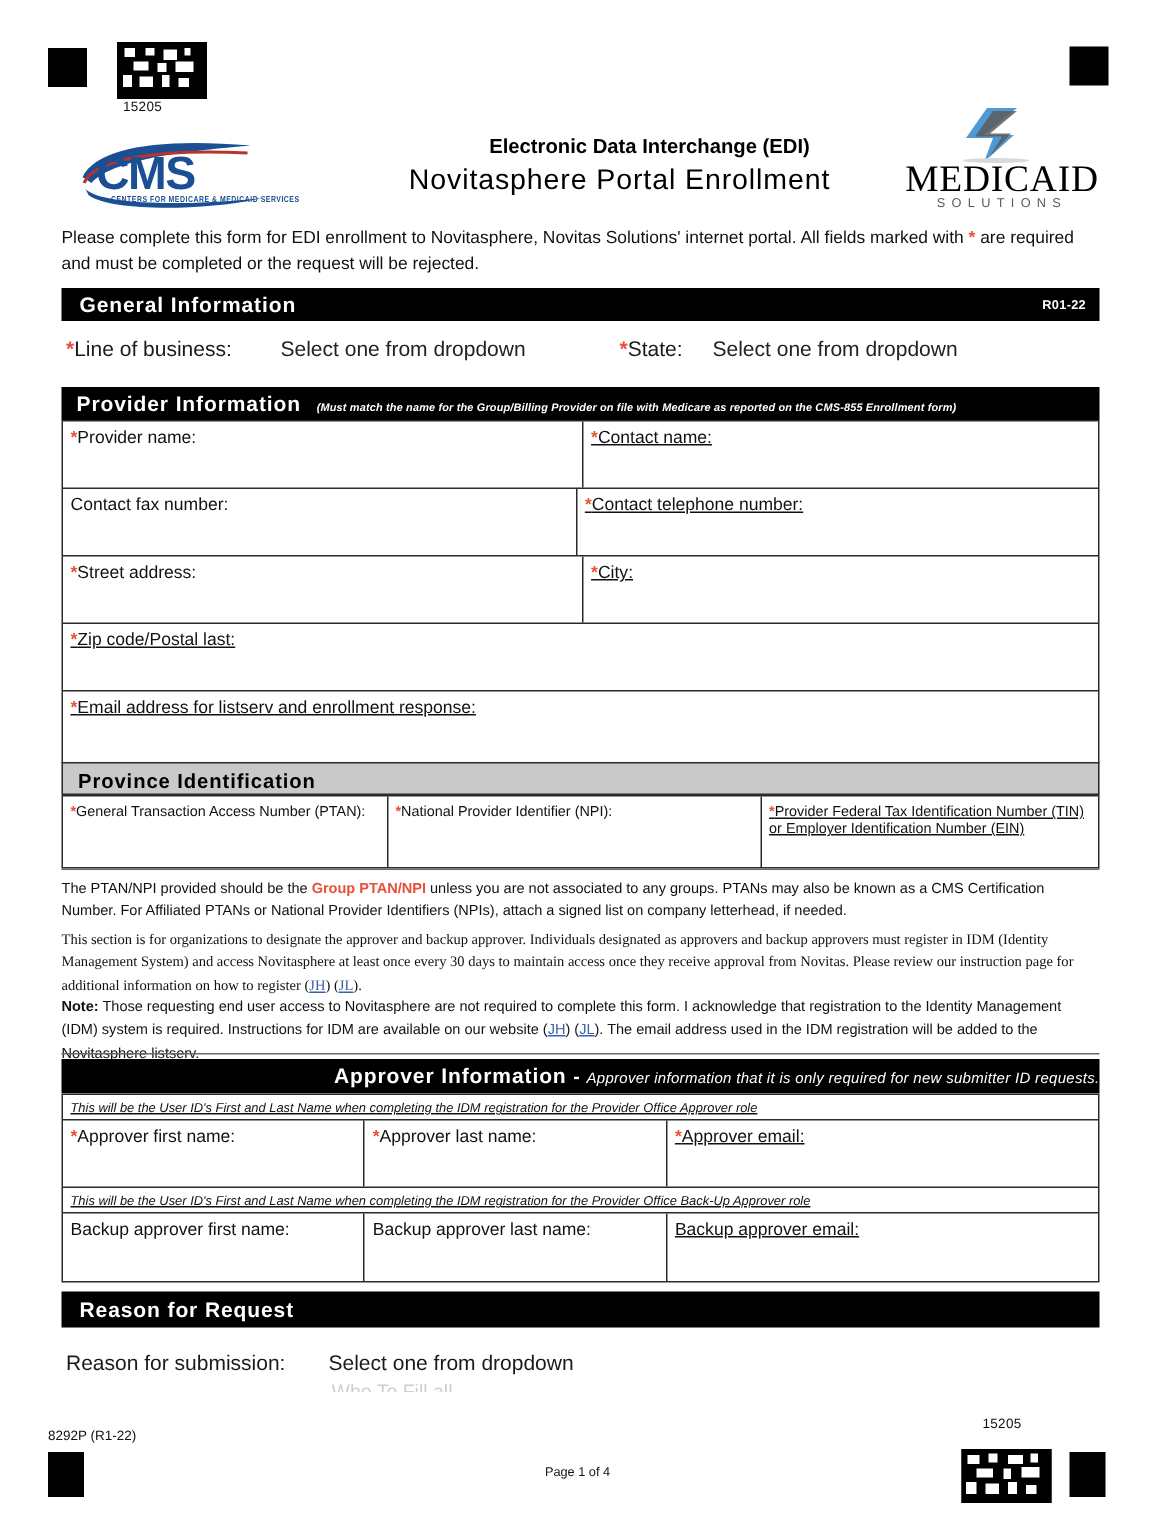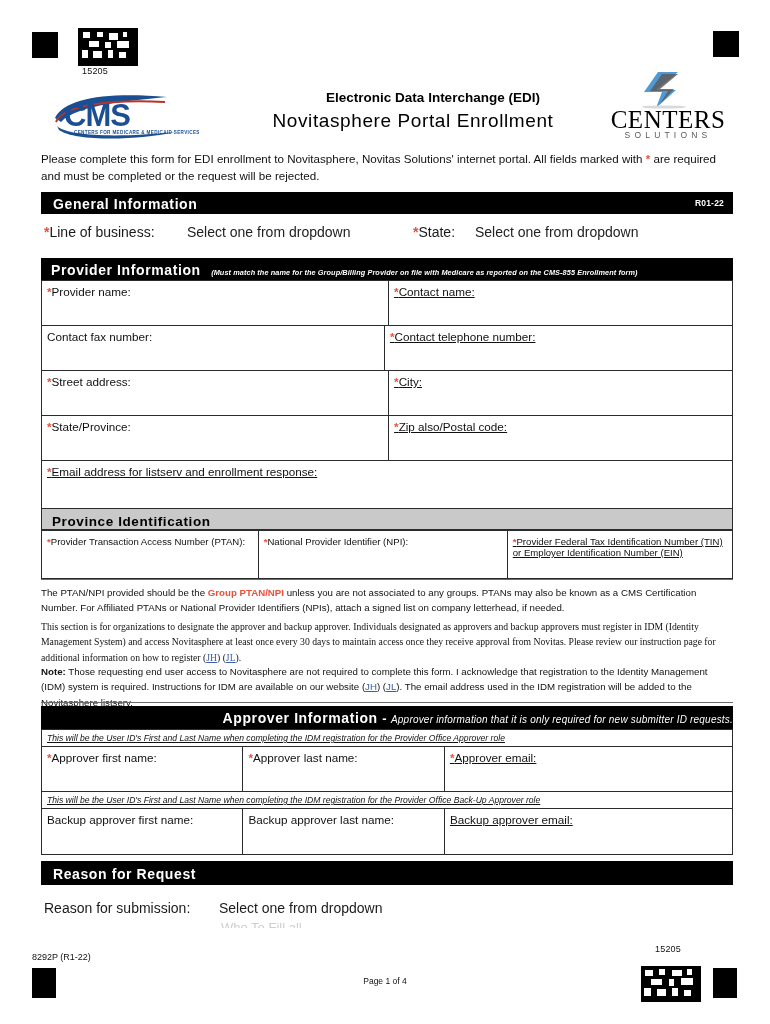--- a/index.html
+++ b/index.html
@@ -360,21 +360,21 @@
     <div class="cms-text">CMS</div>
     <div class="cms-sub">CENTERS FOR MEDICARE &amp; MEDICAID SERVICES</div>
   </div>
 
   <div class="novitas-logo">
     <svg width="140" height="40" viewBox="0 0 140 40">
       <path d="M60 2 L80 2 L58 20 L78 20 L58 38 L64 22 L46 22 Z" fill="#4f9ad4"></path>
       <path d="M64 4 L80 4 L62 19 L76 19 L62 34 L70 21 L52 21 Z" fill="#5c5c5c" opacity="0.85"></path>
       <ellipse cx="66" cy="37" rx="22" ry="1.6" fill="#d9d9d9"></ellipse>
     </svg>
-    <div class="nov-word">CENTERS</div>
+    <div class="nov-word">MEDICAID</div>
     <div class="nov-sol">SOLUTIONS</div>
   </div>
 
   <div class="title-edi">Electronic Data Interchange (EDI)</div>
   <div class="title-main">Novitasphere Portal Enrollment</div>
 
   <div class="intro">
     <span>Please complete this form for EDI enrollment to Novitasphere, Novitas Solutions' internet portal. All fields marked with </span><span class="ast">*</span><span> are required and must be completed or the request will be rejected.</span>
   </div>
 
@@ -402,35 +402,34 @@
     </div>
     <div class="trow">
       <div class="tcell c-half2"><span>Contact fax number:</span></div>
       <div class="tcell c-half"><span class="ast">*</span><span>Contact telephone number:</span></div>
     </div>
     <div class="trow">
       <div class="tcell c-half"><span class="ast">*</span><span>Street address:</span></div>
       <div class="tcell c-half2"><span class="ast">*</span><span>City:</span></div>
     </div>
     <div class="trow">
-      <div class="tcell c-half"><span class="ast">*</span><span>State/Province:</span></div>
-      <div class="tcell c-half2"><span class="ast">*</span><span>Zip also/Postal code:</span></div>
+      <div class="tcell c-half2"><span class="ast">*</span><span>Zip code/Postal last:</span></div>
     </div>
     <div class="trow email">
       <div class="tcell c-full"><span class="ast">*</span><span>Email address for listserv and enrollment response:</span></div>
     </div>
   </div>
 
   <div class="bar" id="providerIdBar">
     <span class="bar-title">Province Identification</span>
   </div>
 
   <div class="tbl" id="providerIdTable">
     <div class="trow">
-      <div class="tcell c-ptan"><span class="ast">*</span><span>Provider Transaction Access Number (PTAN):</span></div>
+      <div class="tcell c-ptan"><span class="ast">*</span><span>General Transaction Access Number (PTAN):</span></div>
       <div class="tcell c-npi"><span class="ast">*</span><span>National Provider Identifier (NPI):</span></div>
       <div class="tcell c-tin"><span class="ast">*</span><span>Provider Federal Tax Identification Number (TIN) or Employer Identification Number (EIN)</span></div>
     </div>
   </div>
 
   <div class="hrule" id="ruleTop"></div>
 
   <div class="para" id="paraPtan">
     <span>The PTAN/NPI provided should be the </span><span class="red-bold">Group PTAN/NPI</span><span> unless you are not associated to any groups. PTANs may also be known as a CMS Certification Number. For Affiliated PTANs or National Provider Identifiers (NPIs), attach a signed list on company letterhead, if needed.</span>
   </div>

